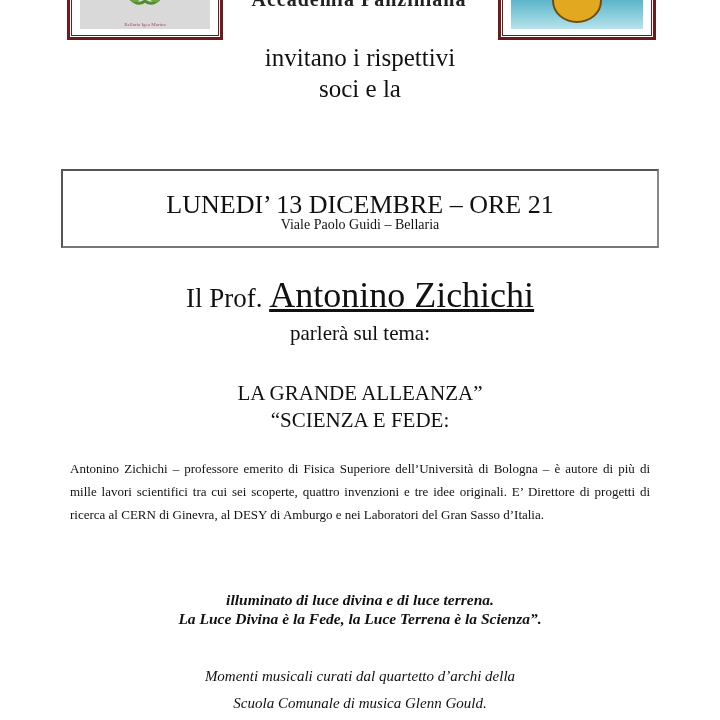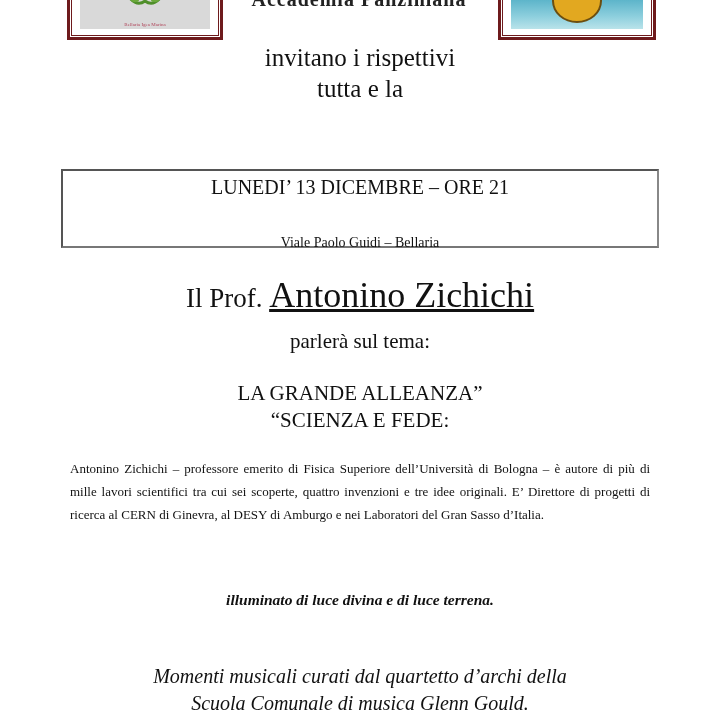--- a/index.html
+++ b/index.html
@@ -16,30 +16,30 @@
   #frame-right .pic { background: linear-gradient(180deg, #5ab3c9 0%, #8fd0de 60%, #b9e3ea 100%); position: relative; }
   .leaves { position: absolute; left: 50%; top: -4px; transform: translateX(-50%); width: 40px; height: 14px; }
   .caption { position: absolute; bottom: 2px; width: 100%; text-align: center; font-size: 5px; color: #b0455a; font-family: "Liberation Serif", serif; }
   .emblem { position: absolute; left: 50%; top: -20px; transform: translateX(-50%); width: 46px; height: 40px;
             border-radius: 50%; background: #e2a820; border: 2px solid #6b4e10; }
   .top-text { position: absolute; left: 228px; top: -12px; width: 262px; text-align: center; font-size: 20px; font-weight: bold; color: #222; letter-spacing: 1px; }
   .center { position: absolute; left: 0; width: 720px; text-align: center; }
   .intro { top: 42px; font-size: 25px; line-height: 31px; }
   .box { position: absolute; left: 61px; top: 169px; width: 598px; height: 79px; box-sizing: border-box;
          border: 2px solid #555; border-right-color:#888; border-bottom-color:#777; text-align: center; }
-  .box .l1 { font-size: 20px; line-height: 22px; margin-top: 5px; }
+  .box .l1 { font-size: 26px; line-height: 22px; margin-top: 23px; }
   .box .l2 { font-size: 20px; line-height: 24px; }
-  .box .l3 { font-size: 14px; line-height: 17px; margin-top: 36px; }
+  .box .l3 { font-size: 14px; line-height: 17px; }
   .speaker { top: 275px; font-size: 27px; line-height: 40px; }
   .speaker .name { font-size: 36px; text-decoration: underline; }
-  .subtitle { top: 318px; font-size: 21px; line-height: 30px; margin-top: 8px; }
+  .subtitle { top: 318px; font-size: 21px; line-height: 30px; }
   .theme { top: 380px; font-size: 21px; line-height: 27px; }
   .bio { position: absolute; left: 70px; width: 580px; top: 457px; font-size: 13px; line-height: 23px; text-align: justify; }
   .quote { top: 590px; font-size: 15.5px; line-height: 19px; font-style: italic; font-weight: bold; }
-  .music { top: 663px; font-size: 20px; line-height: 27px; font-style: italic; }
+  .music { top: 663px; font-size: 15px; line-height: 27px; font-style: italic; }
 </style>
 </head>
 <body>
 
 <div class="frame" id="frame-left">
   <div class="mat1">
       <div class="mat2">
     <div class="pic">
       <svg class="leaves" viewBox="0 0 40 14">
         <path d="M4 2 Q12 12 20 6 Q28 12 36 2" stroke="#4f8f2a" stroke-width="3" fill="none"></path>
@@ -59,21 +59,21 @@
       <div class="mat2">
     <div class="pic">
       <div class="emblem"></div>
     </div>
   </div>
     </div>
 </div>
 
 <div class="center intro">
   <div>invitano i rispettivi</div>
-  <div>tutta e la</div>
+  <div>soci e la</div>
 </div>
 
 <div class="box">
   <div class="l1">LUNEDI’ 13 DICEMBRE – ORE 21</div>
   <div class="l3">Viale Paolo Guidi – Bellaria</div>
 </div>
 
 <div class="center speaker">
   <span>Il Prof.</span>
   <span class="name">Antonino Zichichi</span>
@@ -82,18 +82,19 @@
 
 <div class="center theme">
   <div>LA GRANDE ALLEANZA”</div>
   <div>“SCIENZA E FEDE:</div>
 </div>
 
 <div class="bio">Antonino Zichichi – professore emerito di Fisica Superiore dell’Università di Bologna – è autore di più di mille lavori scientifici tra cui sei scoperte, quattro invenzioni e tre idee originali. E’ Direttore di progetti di ricerca al CERN di Ginevra, al DESY di Amburgo e nei Laboratori del Gran Sasso d’Italia.</div>
 
 <div class="center quote">
   <div>illuminato di luce divina e di luce terrena.</div>
+  <div>La Luce Divina è la Fede, la Luce Terrena è la Scienza”.</div>
 </div>
 
 <div class="center music">
   <div>Momenti musicali curati dal quartetto d’archi della</div>
   <div>Scuola Comunale di musica Glenn Gould.</div>
 </div>
 
 </body></html>

